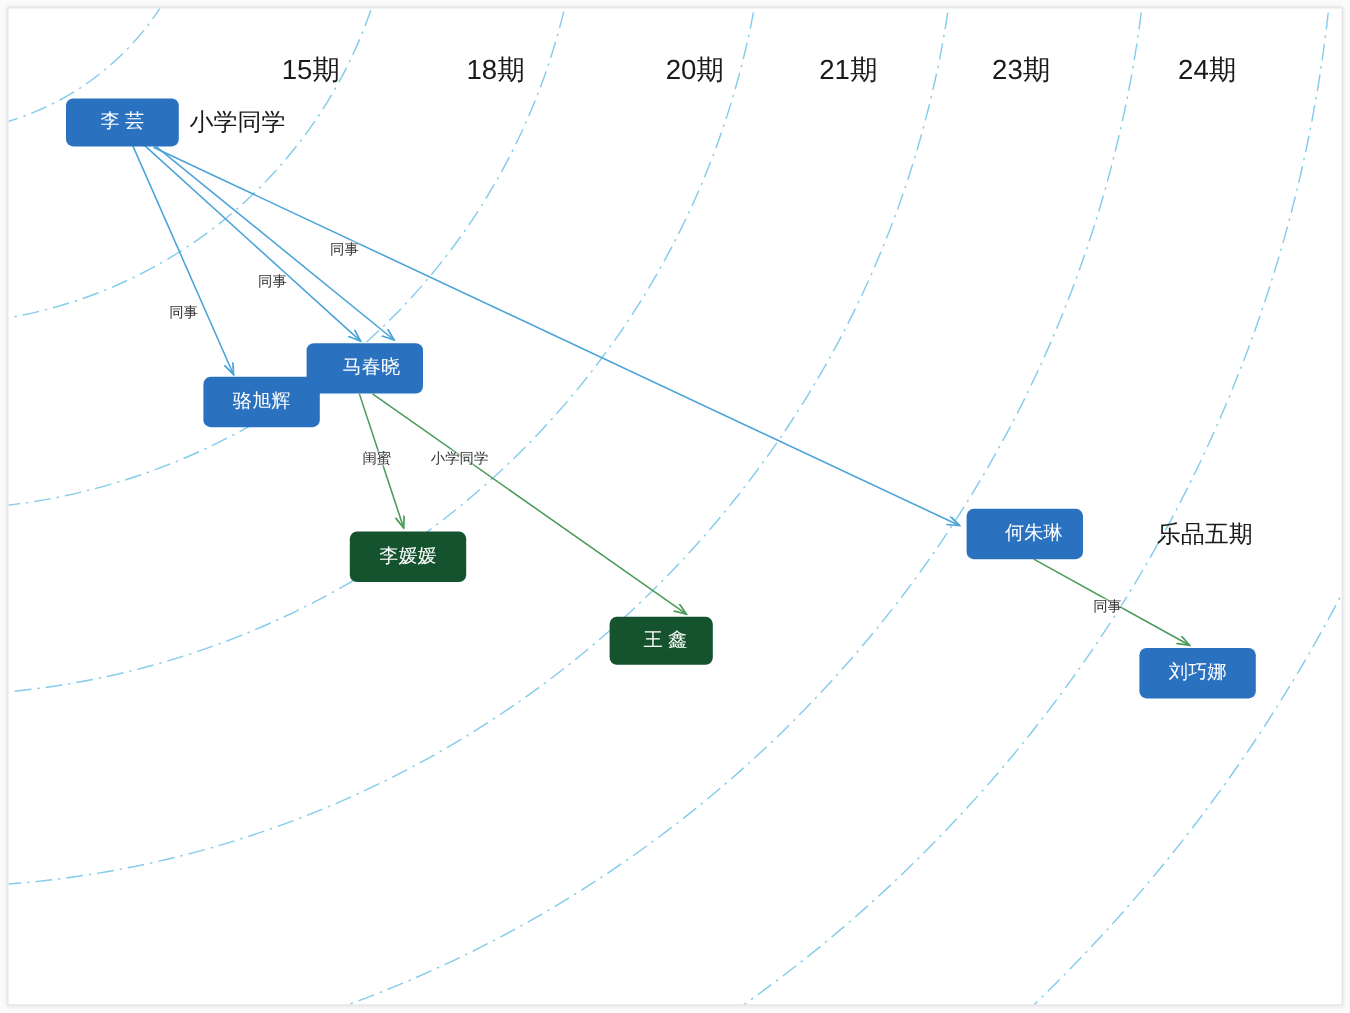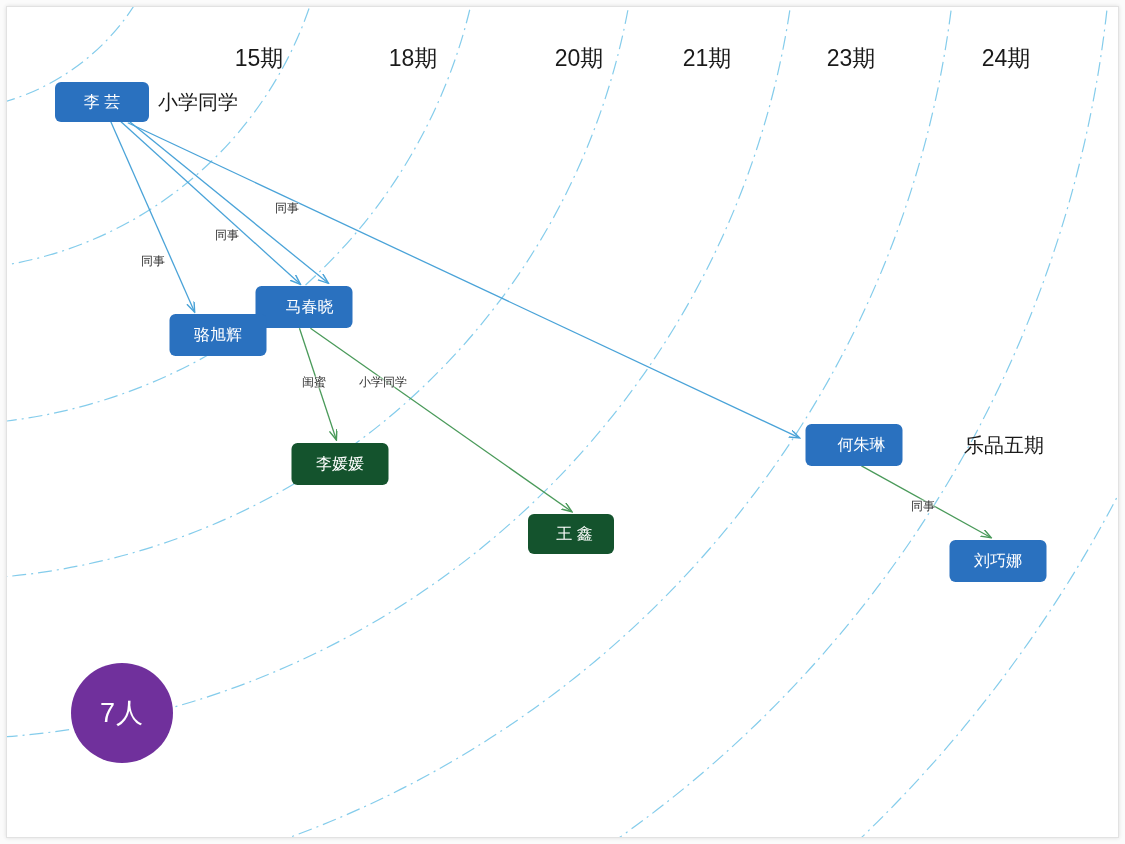--- a/index.html
+++ b/index.html
@@ -146,22 +146,21 @@
         <div class="edge-label" style="left: 376px; top: 375px;">小学同学</div>
         <div class="edge-label" style="left: 916px; top: 499px;">同事</div>
       </div>
 
     <div id="node-layer">
         <div class="node blue" style="left: 95px; top: 95px; width: 94px; height: 40px;">李 芸</div>
         <div class="node-caption" style="left: 151px; top: 95px;">小学同学</div>
         <div class="node blue" style="left: 297px; top: 300px; width: 97px; height: 42px; padding-left: 24px;">马春晓</div>
         <div class="node blue" style="left: 183px; top: 328px; width: 97px; height: 42px; margin-left: 28px;">骆旭辉</div>
         <div class="node green" style="left: 333px; top: 457px; width: 97px; height: 42px;">李媛媛</div>
-        <div class="node green" style="left: 564px; top: 527px; width: 86px; height: 40px; padding-left: 20px;">王 鑫</div>
+        <div class="node green" style="left: 544px; top: 527px; width: 86px; height: 40px; padding-left: 20px;">王 鑫</div>
         <div class="node blue" style="left: 847px; top: 438px; width: 97px; height: 42px; padding-left: 28px;">何朱琳</div>
         <div class="node-caption" style="left: 957px; top: 438px;">乐品五期</div>
         <div class="node blue" style="left: 991px; top: 554px; width: 97px; height: 42px; text-align: center;">刘巧娜</div>
       </div>
 
-    <div class="count-badge" style="left: 115px; top: 706px;">7人</div>
 
   </div>
 </div>
 
 </body></html>

